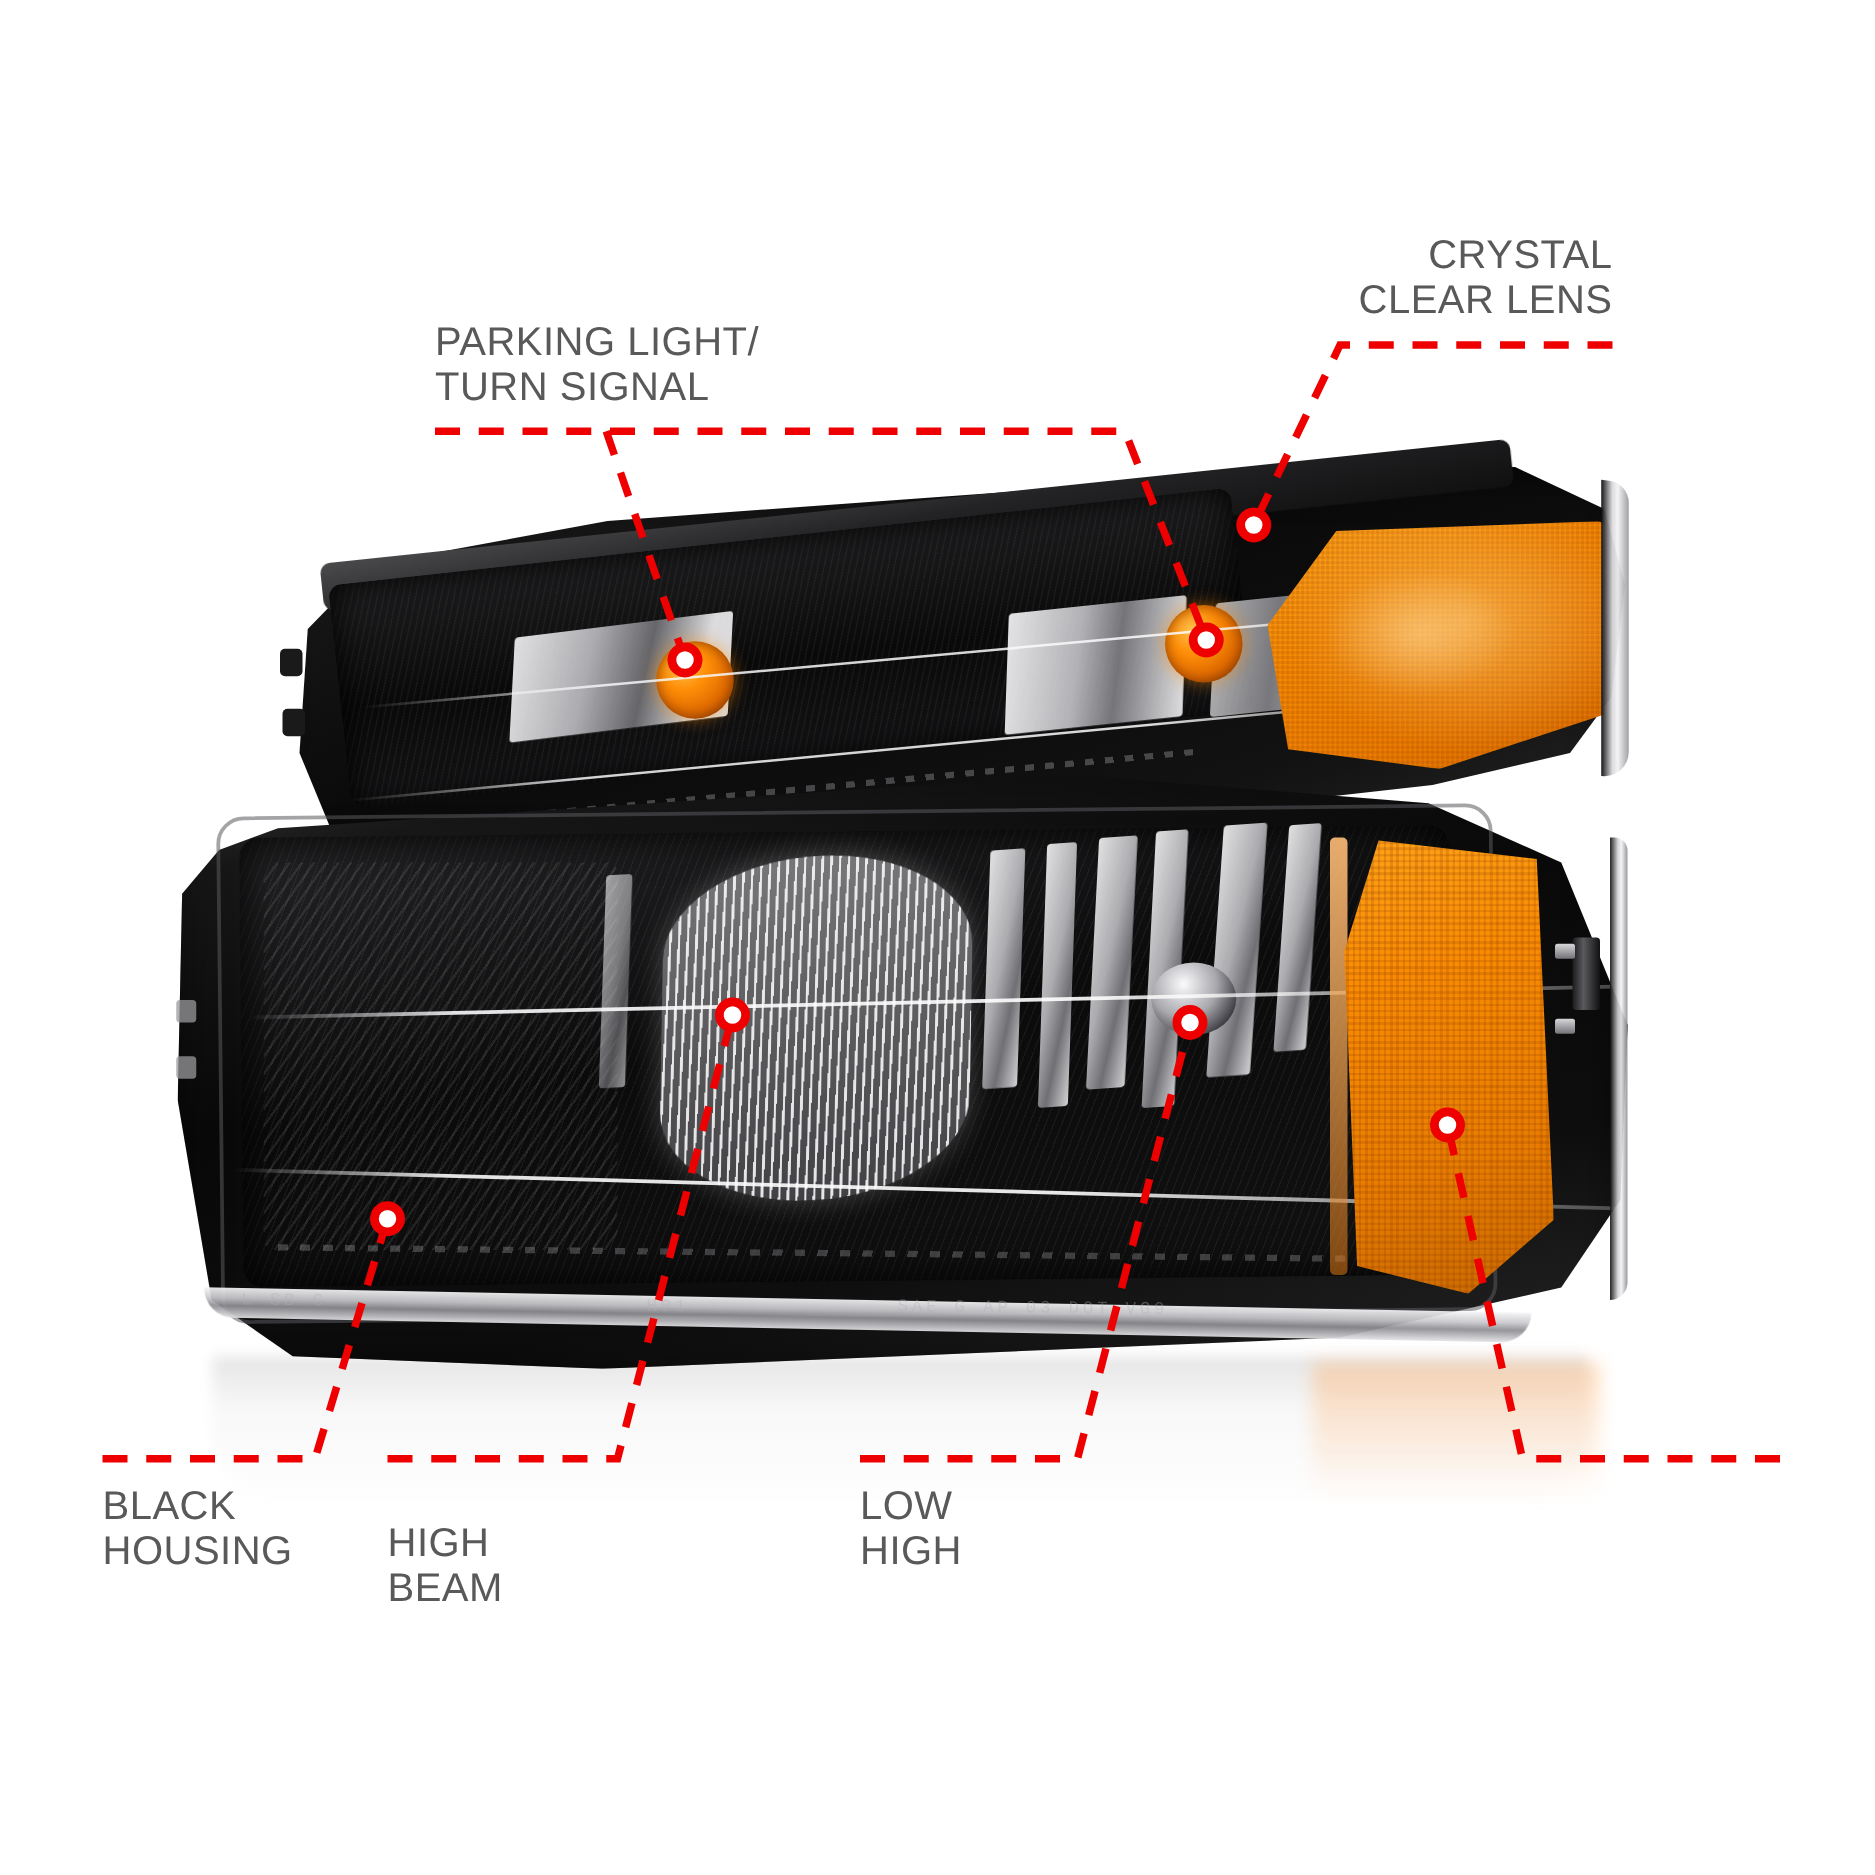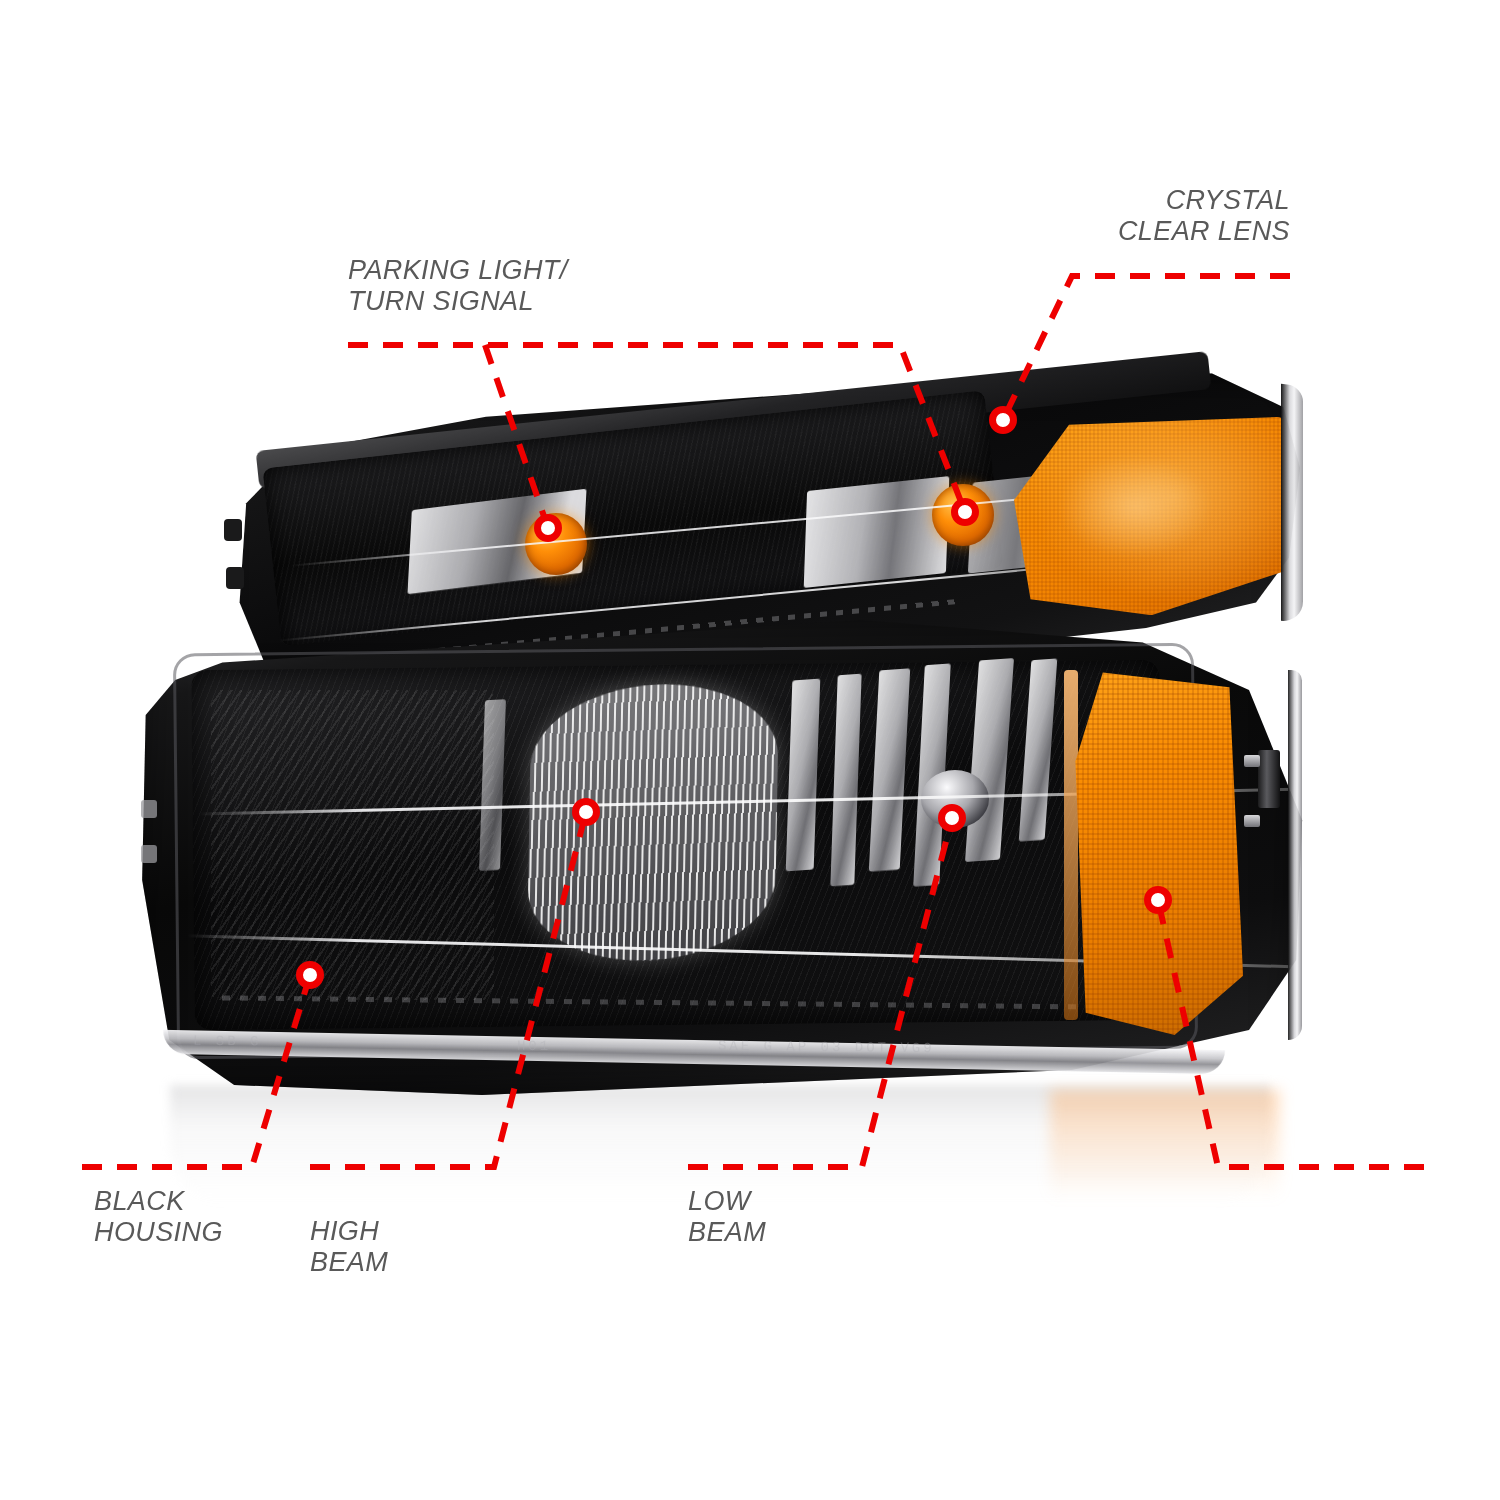--- a/index.html
+++ b/index.html
@@ -17,26 +17,25 @@
     background: #ffffff;
     overflow: hidden;
   }
 
   
   .callout-label {
     position: absolute;
     color: #595959;
     font-family: "Liberation Sans", sans-serif;
     font-weight: 400;
-    font-size: 27px;
+    font-size: 32px;
     line-height: 1.14;
     letter-spacing: 0.4px;
     white-space: pre-line;
     user-select: none;
-    font-style: italic;
   }
   .lbl-left  { text-align: left; }
   .lbl-right { text-align: right; }
 
   
   .dot {
     position: absolute;
     width: 28px;
     height: 28px;
     margin-left: -14px;
@@ -485,23 +484,23 @@
   <div class="dot" style="left:586px;  top:812px;"></div>
   <div class="dot" style="left:952px;  top:818px;"></div>
   <div class="dot" style="left:1158px; top:900px;"></div>
 
   <div class="callout-label lbl-left" style="left:348px;  top:255px;  width:420px;">PARKING LIGHT/
 TURN SIGNAL</div>
 
   <div class="callout-label lbl-right" style="left:890px;  top:185px;  width:400px;">CRYSTAL
 CLEAR LENS</div>
 
-  <div class="callout-label lbl-left" style="left:82px;   top:1186px; width:300px;margin-left:12px;">BLACK
+  <div class="callout-label lbl-left" style="left:82px;   top:1186px; width:300px;">BLACK
 HOUSING</div>
 
   <div class="callout-label lbl-left" style="left:310px;  top:1186px; width:260px;margin-top:30px;">HIGH
 BEAM</div>
 
   <div class="callout-label lbl-left" style="left:688px;  top:1186px; width:260px;">LOW
-BEAM</div>
+HIGH</div>
 
 
 </div>
 
 </body></html>

